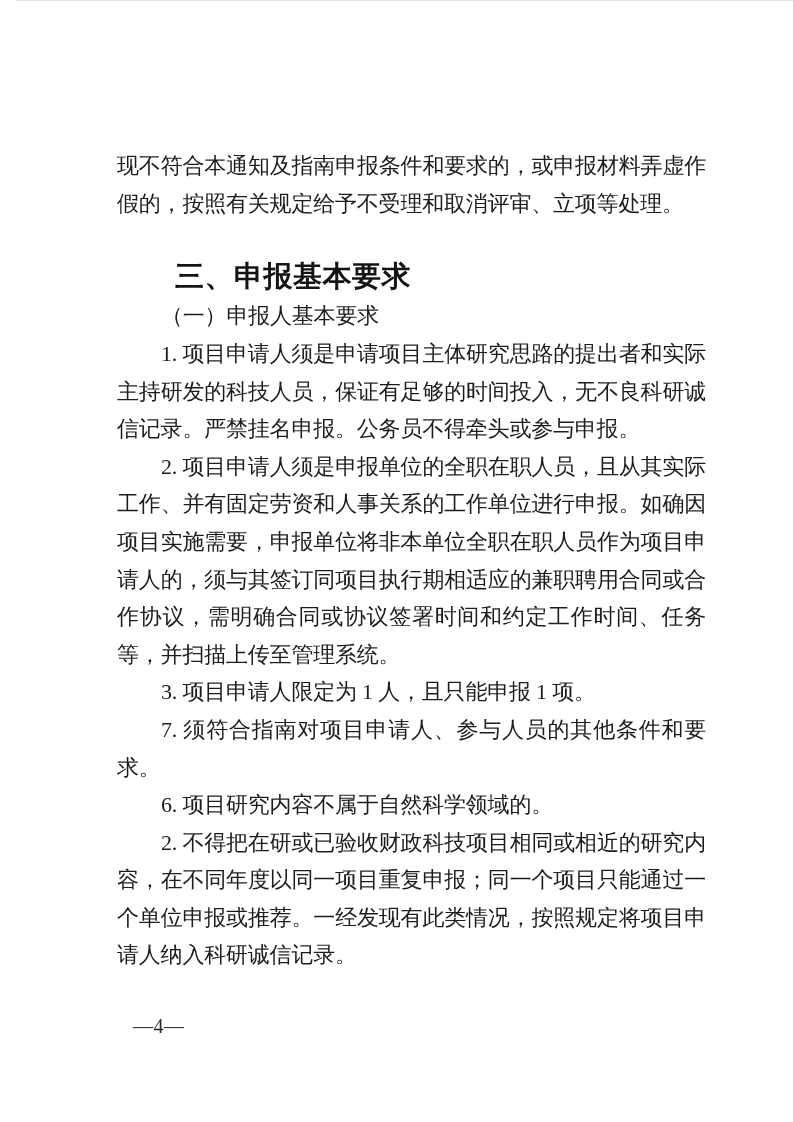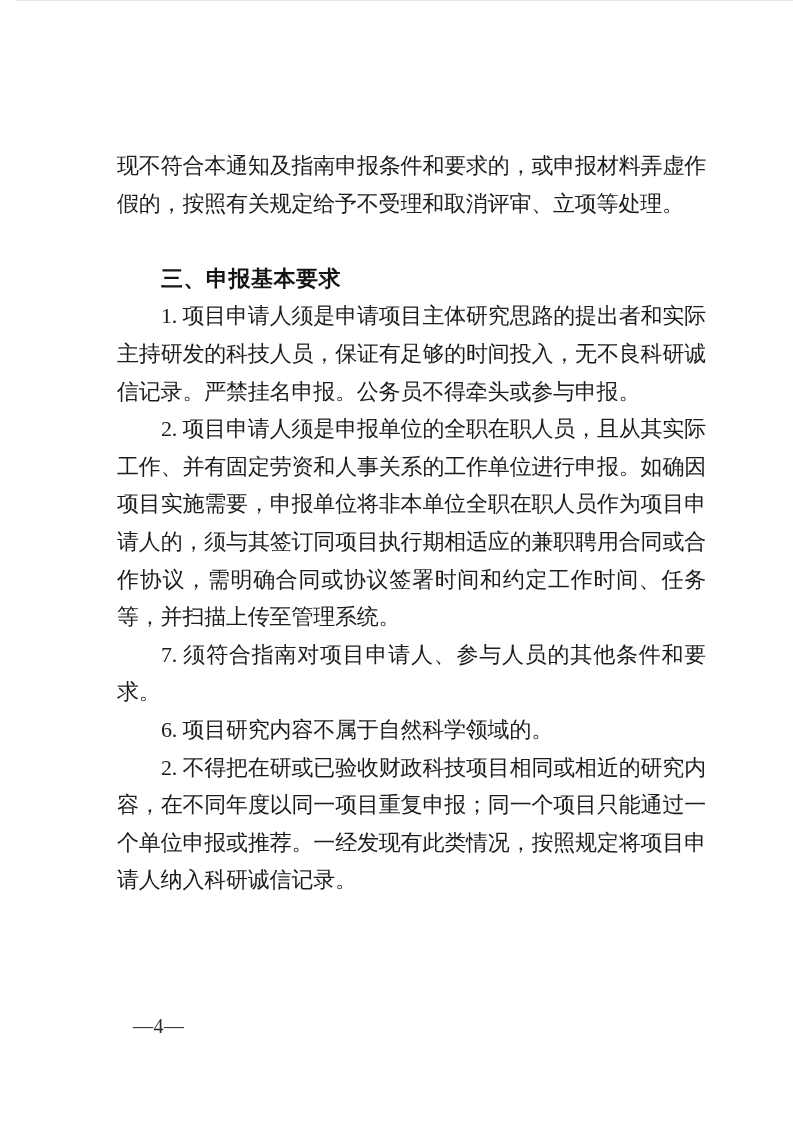--- a/index.html
+++ b/index.html
@@ -31,26 +31,26 @@
   .body-para {
     margin: 0;
     text-indent: 2em;
     text-align: justify;
   }
   .body-para.no-indent {
     text-indent: 0;
   }
   .section-heading {
     margin: 37.6px 0 0 0;
-    font-size: 22px;
+    font-size: 29px;
     line-height: 37.6px;
     font-weight: bold;
     text-indent: 2em;
     color: #141414;
-    font-family: Liberation Sans, sans-serif;
+    font-family: Liberation Mono, monospace;
     letter-spacing: 0.5px;
   }
   .page-footer {
     position: absolute;
     left: 117px;
     top: 1014px;
     font-size: 20px;
     color: #2a2a2a;
     letter-spacing: 0.5px;
   }
@@ -59,25 +59,27 @@
 <body>
 
 <div class="page">
 
   <main class="content">
 
     <p class="body-para no-indent">现不符合本通知及指南申报条件和要求的，或申报材料弄虚作假的，按照有关规定给予不受理和取消评审、立项等处理。</p>
 
     <h2 class="section-heading">三、申报基本要求</h2>
 
+    <p class="body-para">（一）申报人基本要求</p>
 
     <p class="body-para">1. 项目申请人须是申请项目主体研究思路的提出者和实际主持研发的科技人员，保证有足够的时间投入，无不良科研诚信记录。严禁挂名申报。公务员不得牵头或参与申报。</p>
 
     <p class="body-para">2. 项目申请人须是申报单位的全职在职人员，且从其实际工作、并有固定劳资和人事关系的工作单位进行申报。如确因项目实施需要，申报单位将非本单位全职在职人员作为项目申请人的，须与其签订同项目执行期相适应的兼职聘用合同或合作协议，需明确合同或协议签署时间和约定工作时间、任务等，并扫描上传至管理系统。</p>
 
+    <p class="body-para">3. 项目申请人限定为 1 人，且只能申报 1 项。</p>
 
     <p class="body-para">7. 须符合指南对项目申请人、参与人员的其他条件和要求。</p>
 
 
     <p class="body-para">6. 项目研究内容不属于自然科学领域的。</p>
 
     <p class="body-para">2. 不得把在研或已验收财政科技项目相同或相近的研究内容，在不同年度以同一项目重复申报；同一个项目只能通过一个单位申报或推荐。一经发现有此类情况，按照规定将项目申请人纳入科研诚信记录。</p>
 
   </main>
 

